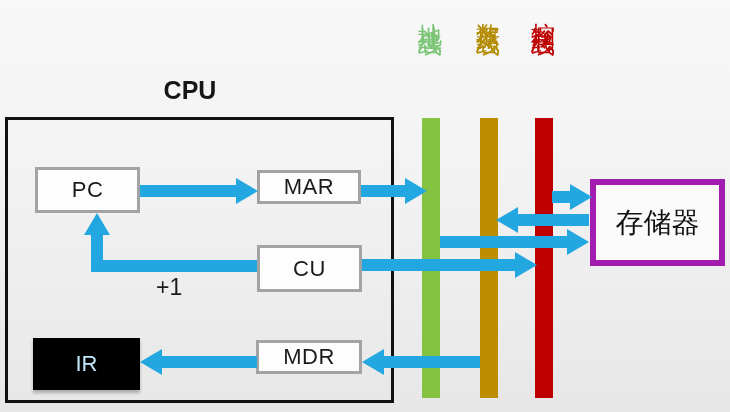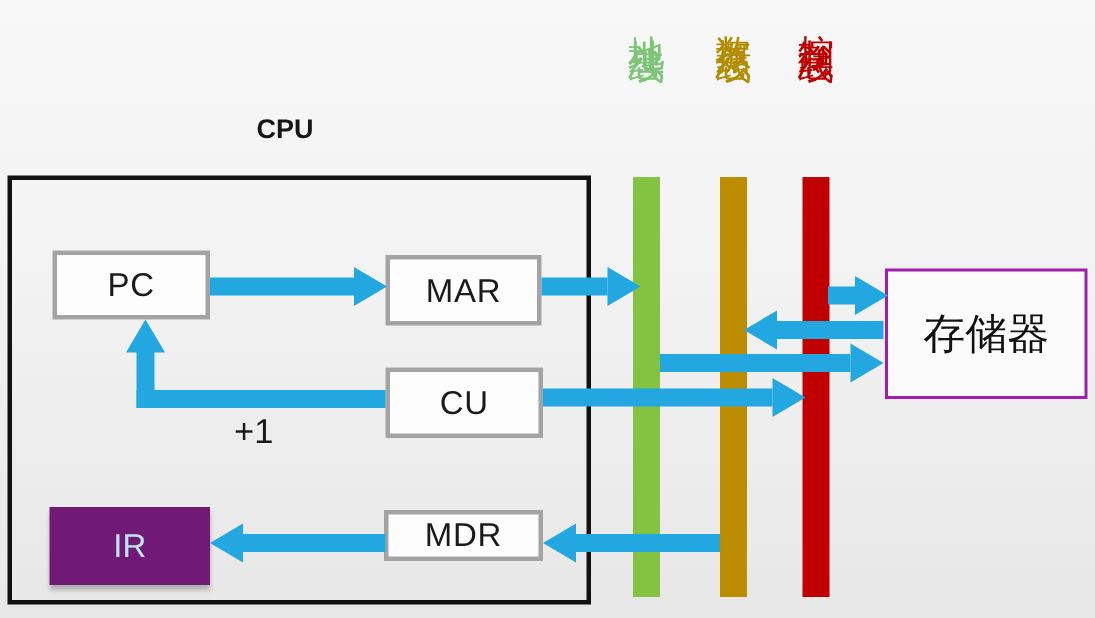--- a/index.html
+++ b/index.html
@@ -10,30 +10,30 @@
   }
   .abs{position:absolute;box-sizing:border-box;}
   
   .reg-box{
     background:#fdfdfd;border:3px solid #a3a3a3;z-index:4;
     display:flex;align-items:center;justify-content:center;
     font-size:22px;color:#1a1a1a;letter-spacing:0.5px;
   }
   .cpu-outline{border:3px solid #111;background:transparent;z-index:1;}
   .cpu-title{
-    font-size:18px;color:#161616;font-weight:600;z-index:2;
+    font-size:25px;color:#161616;font-weight:600;z-index:2;
     text-align:center;
   }
   .ir-box{
-    background:#701a75;border:none;color:#bfe5f8;z-index:4;
+    background:#000000;border:none;color:#bfe5f8;z-index:4;
     display:flex;align-items:center;justify-content:center;
     font-size:22px;box-shadow:0 3px 3px rgba(0,0,0,0.25);
   }
   .mem-box{
-    background:#fbfbfb;border:2px solid #a21caf;z-index:4;
+    background:#fbfbfb;border:6px solid #a21caf;z-index:4;
     display:flex;align-items:center;justify-content:center;
     font-size:28px;color:#111;
     font-family:"Liberation Serif", serif;
   }
   
   .bus{width:18px;top:118px;height:280px;z-index:2;}
   .bus-address{background:#84c341;}
   .bus-data{background:#bd8d00;}
   .bus-control{background:#c00000;}
   .bus-label{
@@ -56,21 +56,21 @@
 </style>
 </head>
 <body>
 
 <div class="abs cpu-title" style="left:150px;top:76px;width:80px;">CPU</div>
 <div class="abs cpu-outline" style="left:5px;top:117px;width:389px;height:286px;"></div>
 
 <div class="abs reg-box" style="left:35px;top:167px;width:105px;height:46px;">
   <span>PC</span>
 </div>
-<div class="abs reg-box" style="left:257px;top:170px;width:104px;height:47px;">
+<div class="abs reg-box" style="left:257px;top:170px;width:104px;height:34px;">
   <span>MAR</span>
 </div>
 <div class="abs reg-box" style="left:257px;top:245px;width:105px;height:47px;">
   <span>CU</span>
 </div>
 <div class="abs reg-box" style="left:256px;top:340px;width:106px;height:34px;">
   <span>MDR</span>
 </div>
 <div class="abs ir-box" style="left:33px;top:338px;width:107px;height:52px;">
   <span>IR</span>

